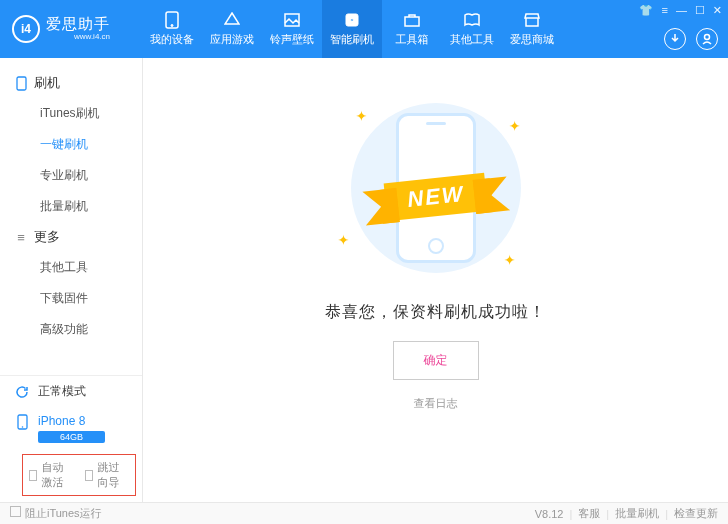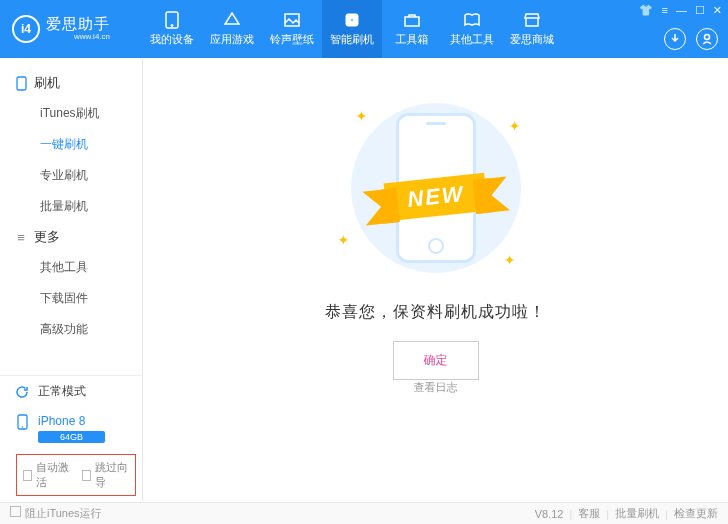--- a/index.html
+++ b/index.html
@@ -31,41 +31,41 @@
 .sub-item { padding: 7px 0 7px 40px; cursor: pointer; color: #555; }
 .sub-item.active { color: #2590f8; }
 
 .side-bot { border-top: 1px solid #eee; }
 .mode-row, .dev-row { display: flex; align-items: center; gap: 8px; padding: 7px 14px; }
 .dev-row { align-items: flex-start; }
 .mode-icon, .dev-icon { width: 16px; height: 16px; display: flex; align-items: center; justify-content: center; }
 .dev-txt { display: flex; flex-direction: column; gap: 3px; }
 .dev-name { color: #2590f8; font-size: 12px; }
 .badge { background: #2590f8; color: #fff; font-size: 9px; padding: 1px 22px; border-radius: 2px; width: fit-content; }
-.hl-box { border: 1.5px solid #e74c3c; margin: 4px 6px 6px 16px; padding: 5px 6px; display: flex; gap: 12px; }
+.hl-box { border: 1.5px solid #e74c3c; margin: 4px 6px 6px 22px; padding: 5px 6px; display: flex; gap: 12px; }
 .chk { display: flex; align-items: center; gap: 4px; font-size: 11px; color: #888; cursor: pointer; }
 .chkbox { width: 11px; height: 11px; border: 1px solid #bbb; }
 
 .main { flex: 1; display: flex; flex-direction: column; align-items: center; padding-top: 40px; position: relative; }
 .illus { width: 220px; height: 180px; position: relative; display: flex; align-items: center; justify-content: center; }
 .big-circle { width: 170px; height: 170px; background: #e9f4fe; border-radius: 50%; position: absolute; }
 .phone { width: 80px; height: 150px; background: #fff; border: 3px solid #cfe8ff; border-radius: 12px; position: relative; z-index: 2; }
 .phone::before { content: ""; position: absolute; top: 6px; left: 50%; transform: translateX(-50%); width: 20px; height: 3px; background: #cfe8ff; border-radius: 2px; }
 .phone::after { content: ""; position: absolute; bottom: 6px; left: 50%; transform: translateX(-50%); width: 12px; height: 12px; border: 2px solid #cfe8ff; border-radius: 50%; }
 .ribbon { position: absolute; z-index: 3; left: 50%; top: 55%; transform: translate(-50%,-50%) rotate(-6deg); }
 .ribbon-body { background: #ffc107; color: #fff; font-weight: 900; font-size: 22px; letter-spacing: 2px; padding: 6px 22px; font-style: italic; position: relative; }
 .ribbon-body::before, .ribbon-body::after { content: ""; position: absolute; top: 6px; width: 0; height: 0; border: 17px solid #ffb300; }
 .ribbon-body::before { left: -22px; border-left-color: transparent; }
 .ribbon-body::after { right: -22px; border-right-color: transparent; }
 .spark { position: absolute; color: #ffc107; font-size: 14px; z-index: 2; }
 .s1 { top: 10px; left: 30px; } .s2 { top: 20px; right: 25px; } .s3 { bottom: 30px; left: 12px; } .s4 { bottom: 10px; right: 30px; }
 
 .msg { margin-top: 24px; font-size: 16px; color: #333; letter-spacing: 1px; }
 .ok-btn { margin-top: 18px; border: 1px solid #ccc; background: #fff; padding: 10px 30px; font-size: 12px; color: #ec4899; cursor: pointer; }
-.log-link { font-size: 11px; color: #999; cursor: pointer; font-family: Liberation Serif, serif; }
+.log-link { margin-top: 16px; font-size: 11px; color: #999; cursor: pointer; font-family: Liberation Serif, serif; }
 
 .footer { height: 22px; background: #f9f9f9; border-top: 1px solid #e8e8e8; display: flex; align-items: center; padding: 0 10px; font-size: 11px; color: #999; }
 .footer-left { display: flex; gap: 4px; cursor: pointer; }
 .footer-right { margin-left: auto; display: flex; align-items: center; gap: 6px; }
 .sep { color: #ddd; }
 .flink { cursor: pointer; }
 </style>
 </head>
 <body>
 

